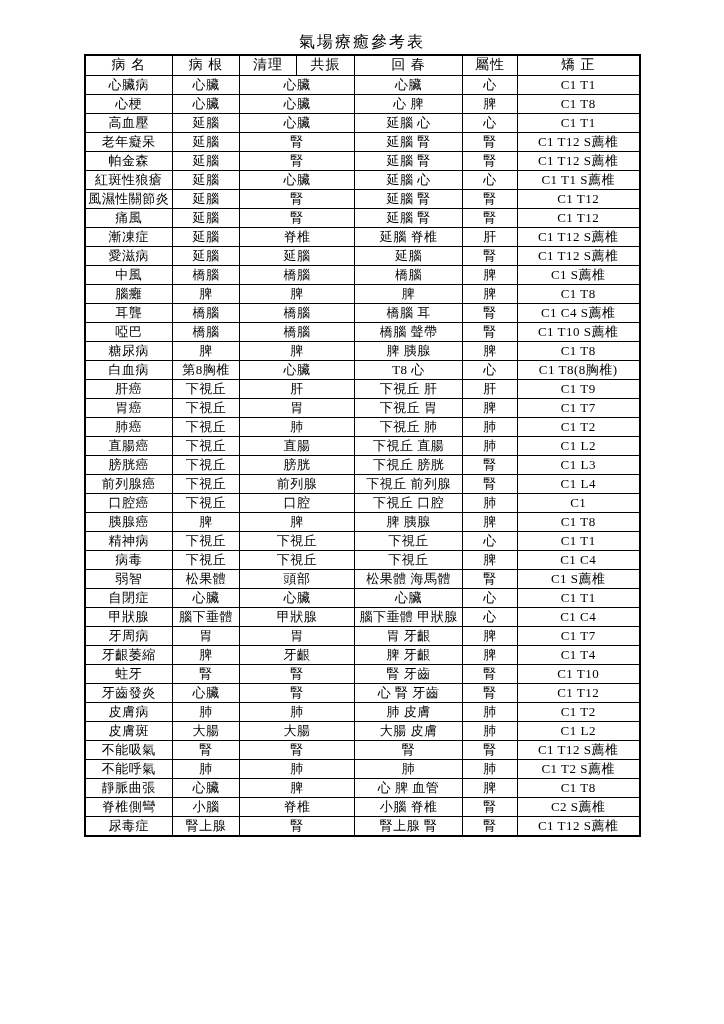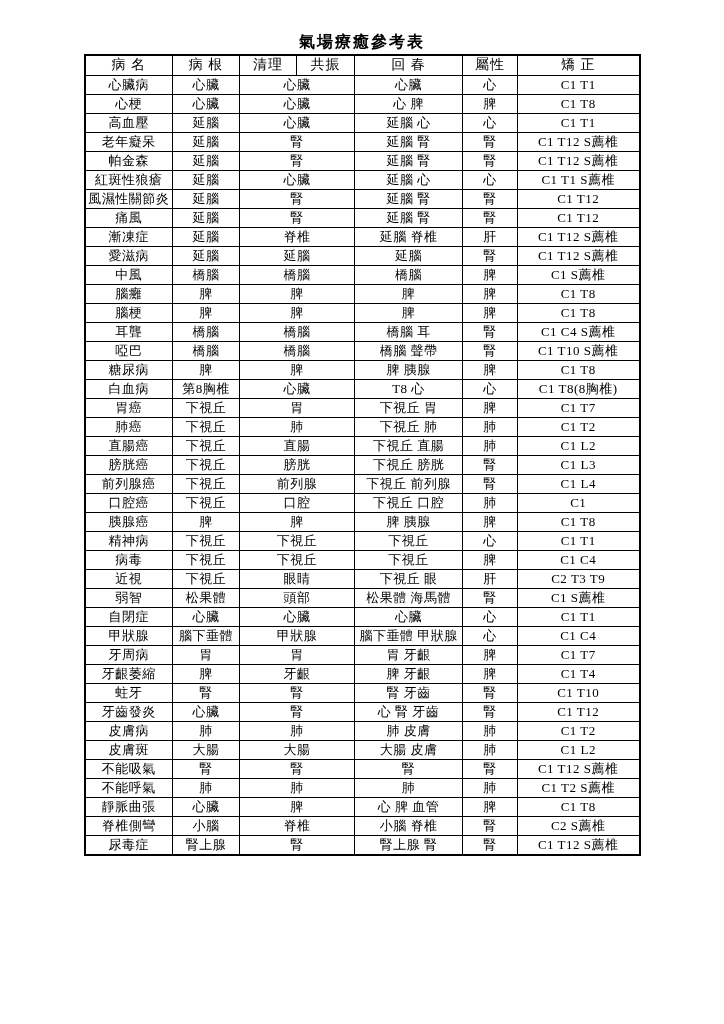--- a/index.html
+++ b/index.html
@@ -18,21 +18,21 @@
     width: 724px;
     height: 1024px;
     position: relative;
     overflow: hidden;
     background: #ffffff;
   }
   .doc-title {
     padding-top: 33px;
     text-align: center;
     font-size: 16px;
-    font-weight: 700;
+    font-weight: 400;
     letter-spacing: 2px;
     line-height: 18px;
   }
   table.ref-table {
     border-collapse: collapse;
     table-layout: fixed;
     margin: 3px auto 8px auto;
     border: 2px solid #000000;
   }
   .ref-table th,
@@ -182,28 +182,20 @@
         </tr>
         <tr>
           <td>腦癱</td>
           <td>脾</td>
           <td colspan="2">脾</td>
           <td>脾</td>
           <td>脾</td>
           <td>C1 T8</td>
         </tr>
         <tr>
-          <td>腦梗</td>
-          <td>脾</td>
-          <td colspan="2">脾</td>
-          <td>脾</td>
-          <td>脾</td>
-          <td>C1 T8</td>
-        </tr>
-        <tr>
           <td>耳聾</td>
           <td>橋腦</td>
           <td colspan="2">橋腦</td>
           <td>橋腦 耳</td>
           <td>腎</td>
           <td>C1 C4 S薦椎</td>
         </tr>
         <tr>
           <td>啞巴</td>
           <td>橋腦</td>
@@ -222,20 +214,28 @@
         </tr>
         <tr>
           <td>白血病</td>
           <td>第8胸椎</td>
           <td colspan="2">心臟</td>
           <td>T8 心</td>
           <td>心</td>
           <td>C1 T8(8胸椎)</td>
         </tr>
         <tr>
+          <td>肝癌</td>
+          <td>下視丘</td>
+          <td colspan="2">肝</td>
+          <td>下視丘 肝</td>
+          <td>肝</td>
+          <td>C1 T9</td>
+        </tr>
+        <tr>
           <td>胃癌</td>
           <td>下視丘</td>
           <td colspan="2">胃</td>
           <td>下視丘 胃</td>
           <td>脾</td>
           <td>C1 T7</td>
         </tr>
         <tr>
           <td>肺癌</td>
           <td>下視丘</td>
@@ -292,28 +292,20 @@
           <td>心</td>
           <td>C1 T1</td>
         </tr>
         <tr>
           <td>病毒</td>
           <td>下視丘</td>
           <td colspan="2">下視丘</td>
           <td>下視丘</td>
           <td>脾</td>
           <td>C1 C4</td>
-        </tr>
-        <tr>
-          <td>近視</td>
-          <td>下視丘</td>
-          <td colspan="2">眼睛</td>
-          <td>下視丘 眼</td>
-          <td>肝</td>
-          <td>C2 T3 T9</td>
         </tr>
         <tr>
           <td>弱智</td>
           <td>松果體</td>
           <td colspan="2">頭部</td>
           <td>松果體 海馬體</td>
           <td>腎</td>
           <td>C1 S薦椎</td>
         </tr>
         <tr>

